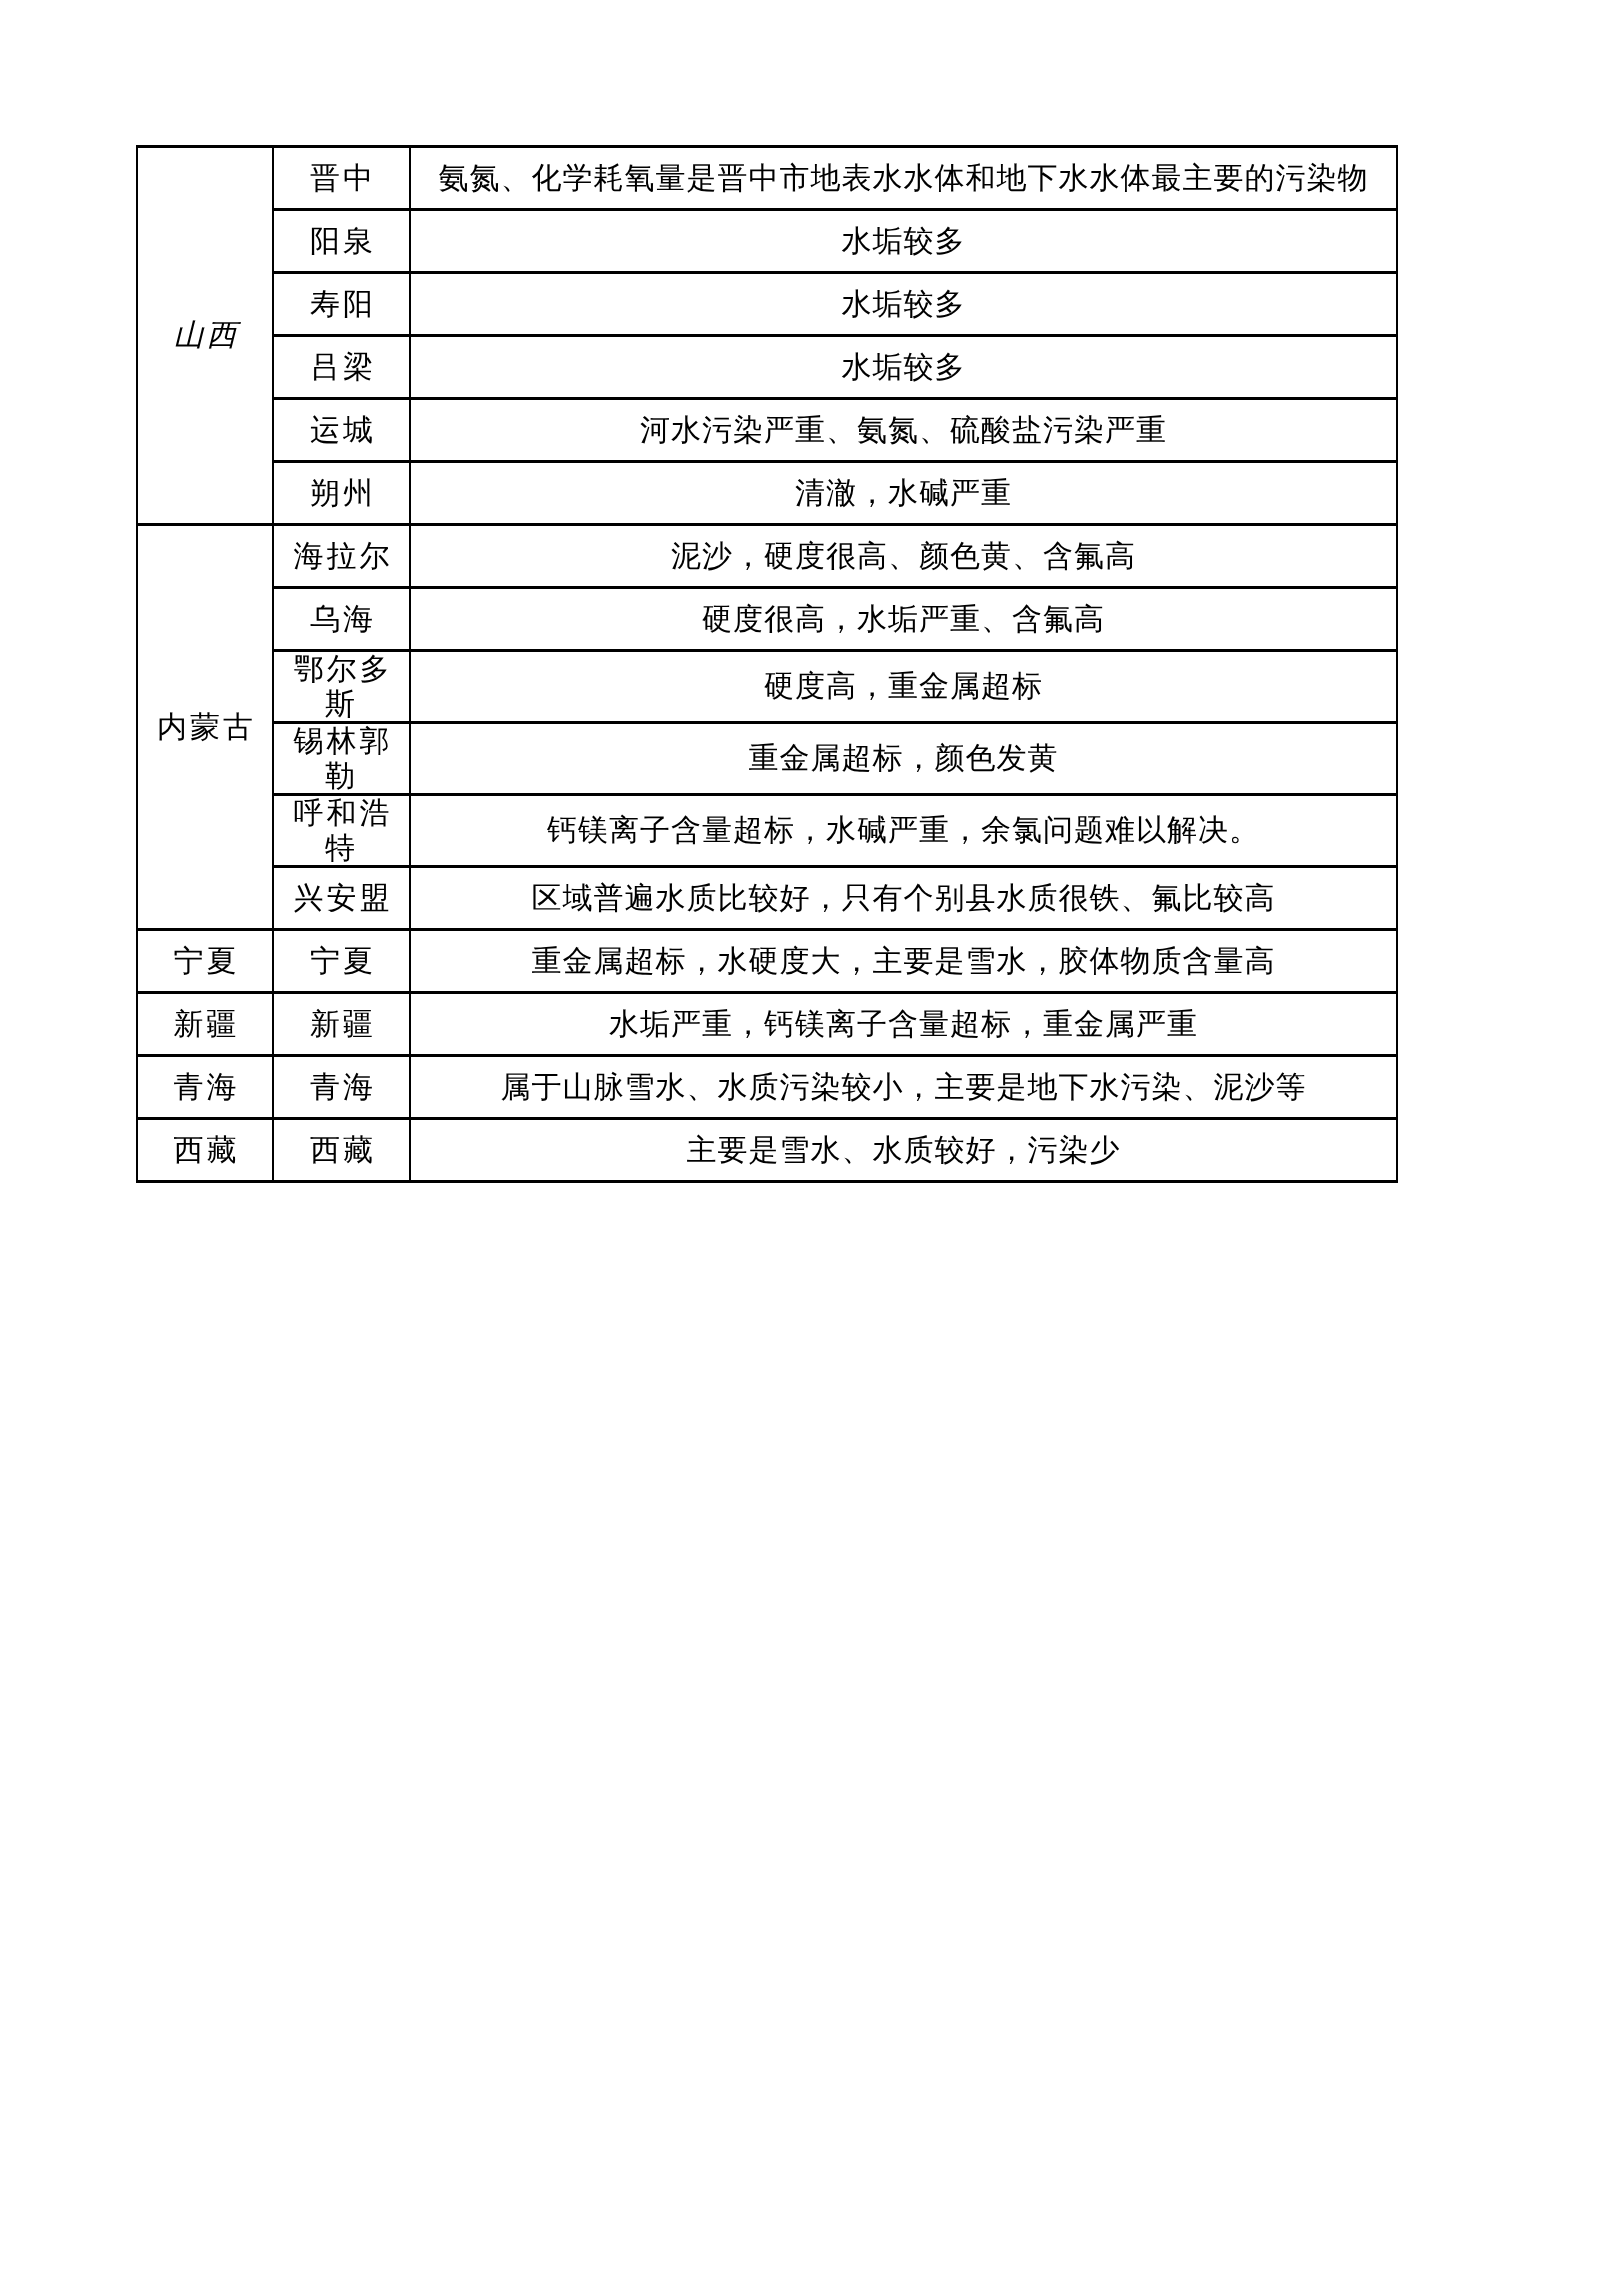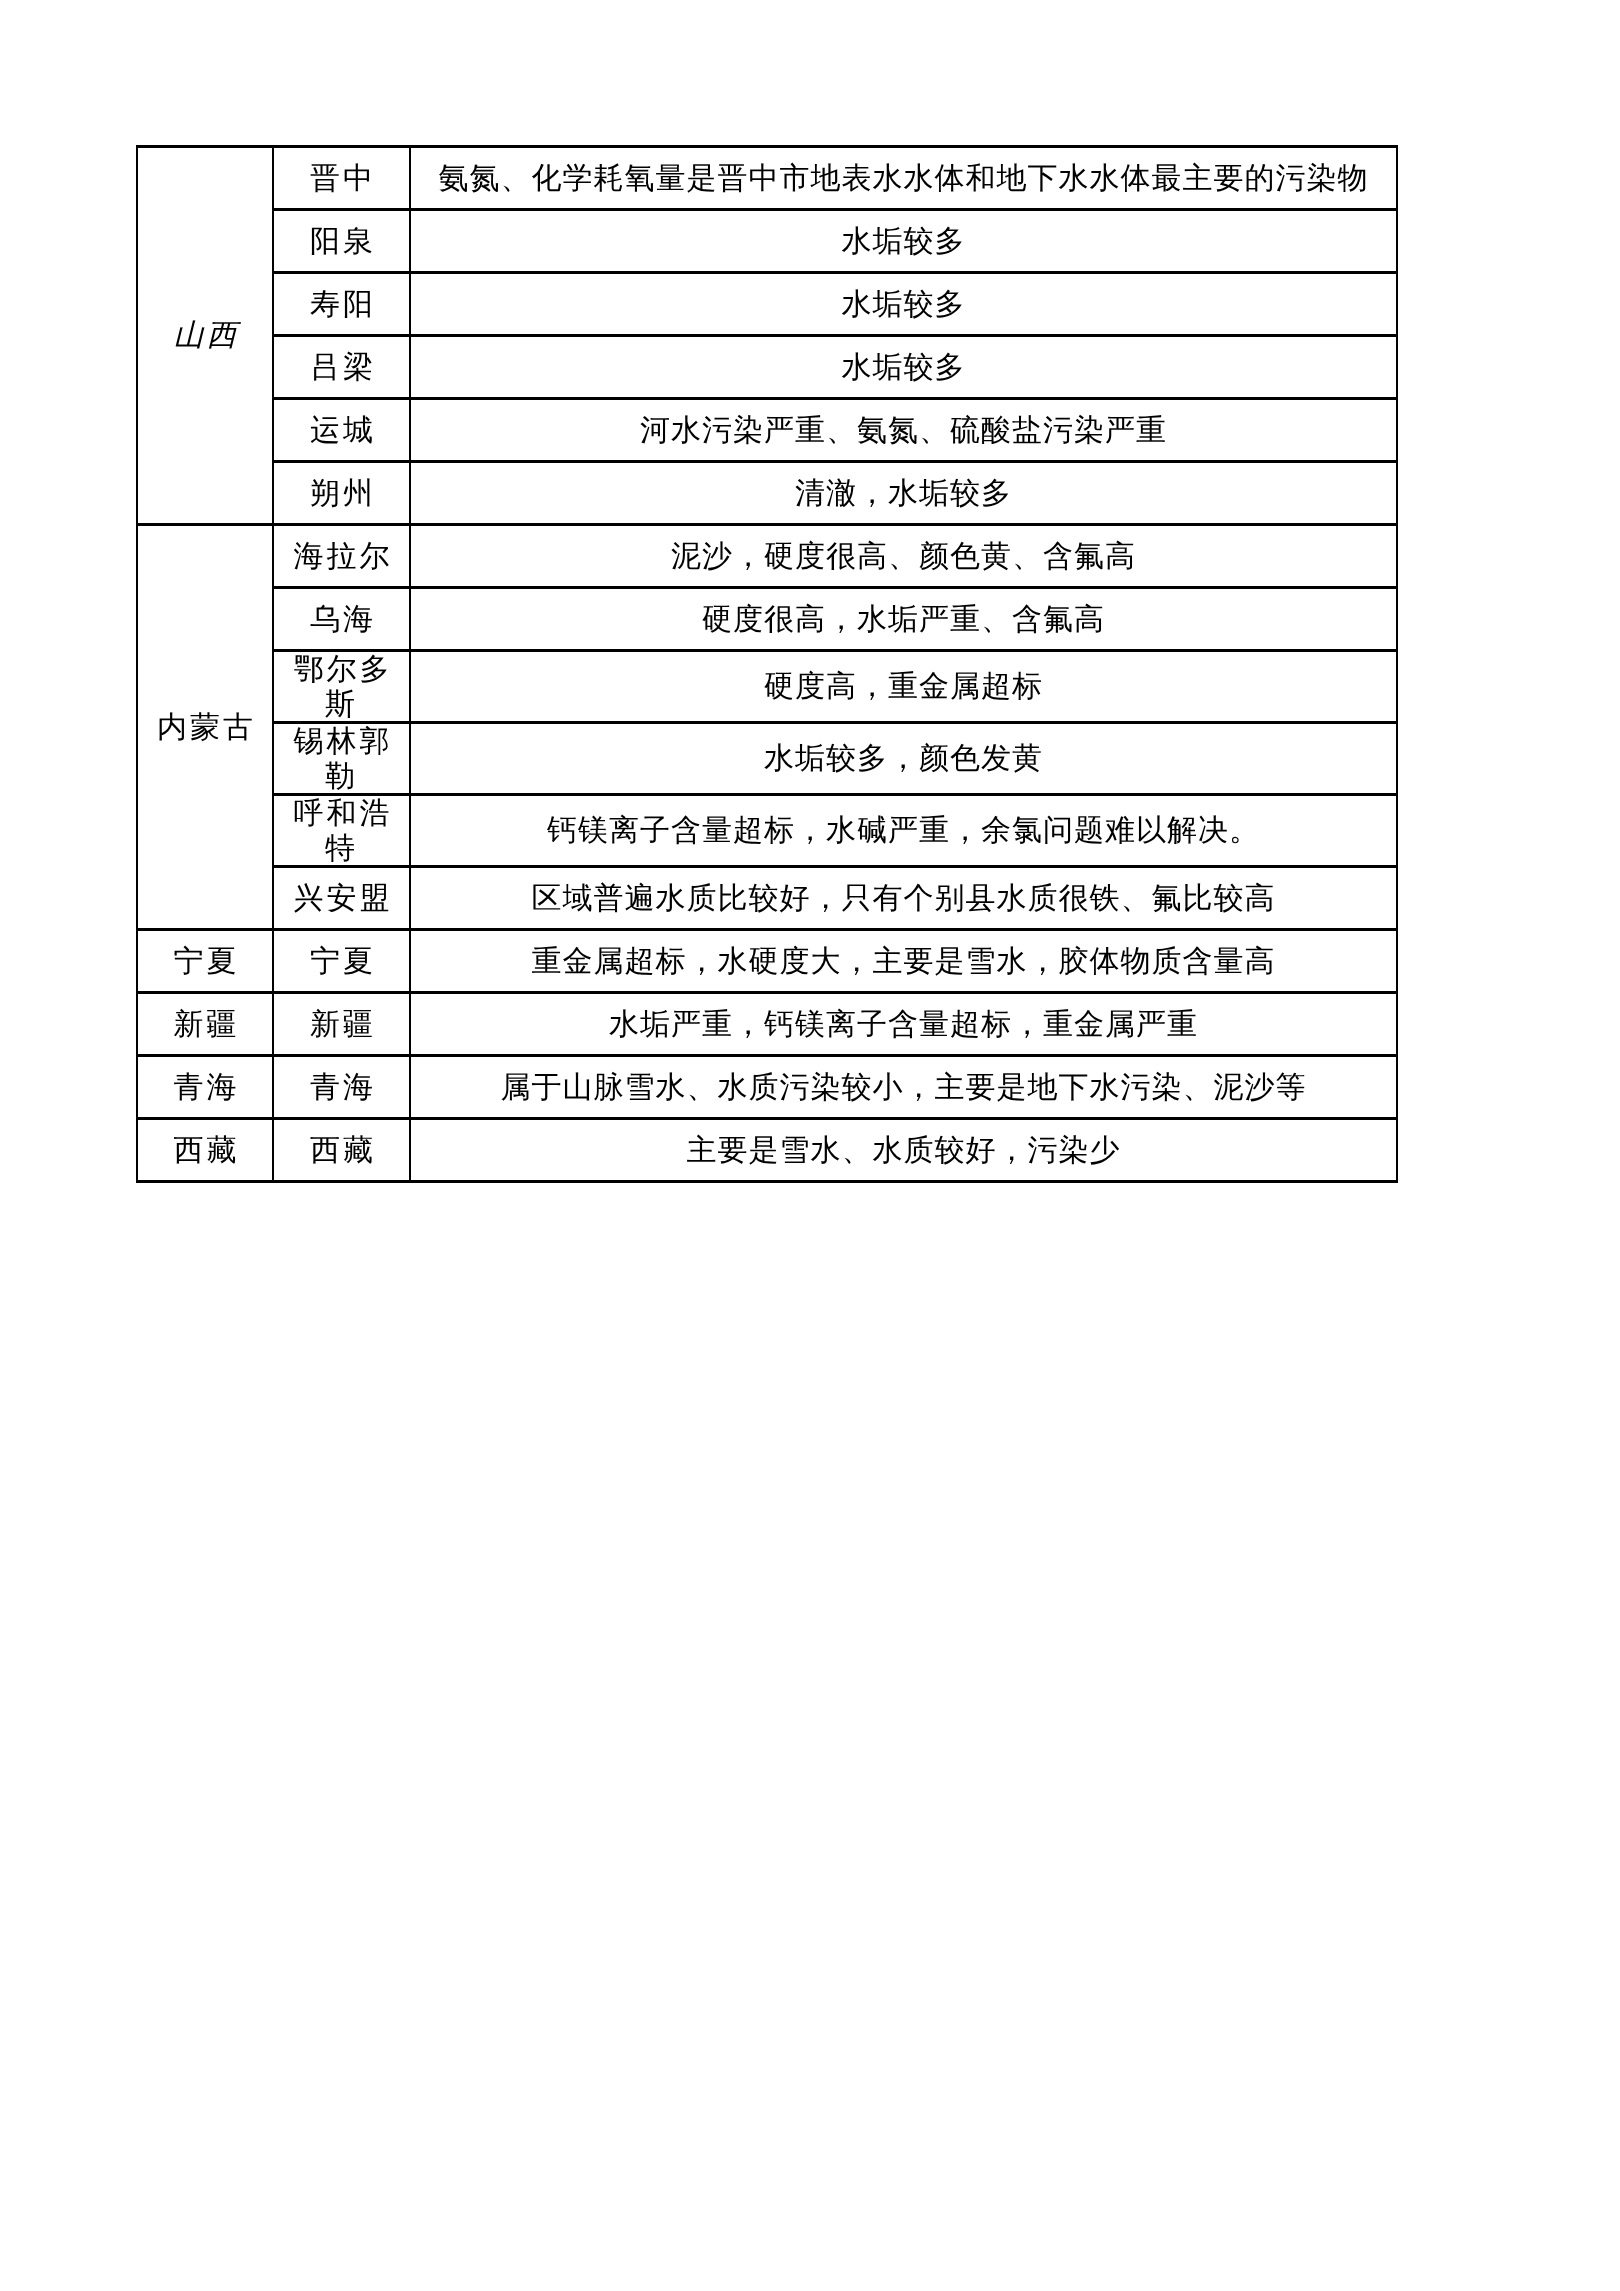--- a/index.html
+++ b/index.html
@@ -84,38 +84,38 @@
         <tr>
           <td class="city-cell">吕梁</td>
           <td class="desc-cell">水垢较多</td>
         </tr>
         <tr>
           <td class="city-cell">运城</td>
           <td class="desc-cell">河水污染严重、氨氮、硫酸盐污染严重</td>
         </tr>
         <tr>
           <td class="city-cell">朔州</td>
-          <td class="desc-cell">清澈，水垢较多</td>
+          <td class="desc-cell">清澈，水碱严重</td>
         </tr>
         <tr>
           <td rowspan="6" class="province-cell">内蒙古</td>
           <td class="city-cell">海拉尔</td>
           <td class="desc-cell">泥沙，硬度很高、颜色黄、含氟高</td>
         </tr>
         <tr>
           <td class="city-cell">乌海</td>
           <td class="desc-cell">硬度很高，水垢严重、含氟高</td>
         </tr>
         <tr>
           <td class="city-cell">鄂尔多斯</td>
           <td class="desc-cell">硬度高，重金属超标</td>
         </tr>
         <tr>
           <td class="city-cell">锡林郭勒</td>
-          <td class="desc-cell">水垢较多，颜色发黄</td>
+          <td class="desc-cell">重金属超标，颜色发黄</td>
         </tr>
         <tr>
           <td class="city-cell">呼和浩特</td>
           <td class="desc-cell">钙镁离子含量超标，水碱严重，余氯问题难以解决。</td>
         </tr>
         <tr>
           <td class="city-cell">兴安盟</td>
           <td class="desc-cell">区域普遍水质比较好，只有个别县水质很铁、氟比较高</td>
         </tr>
         <tr>

